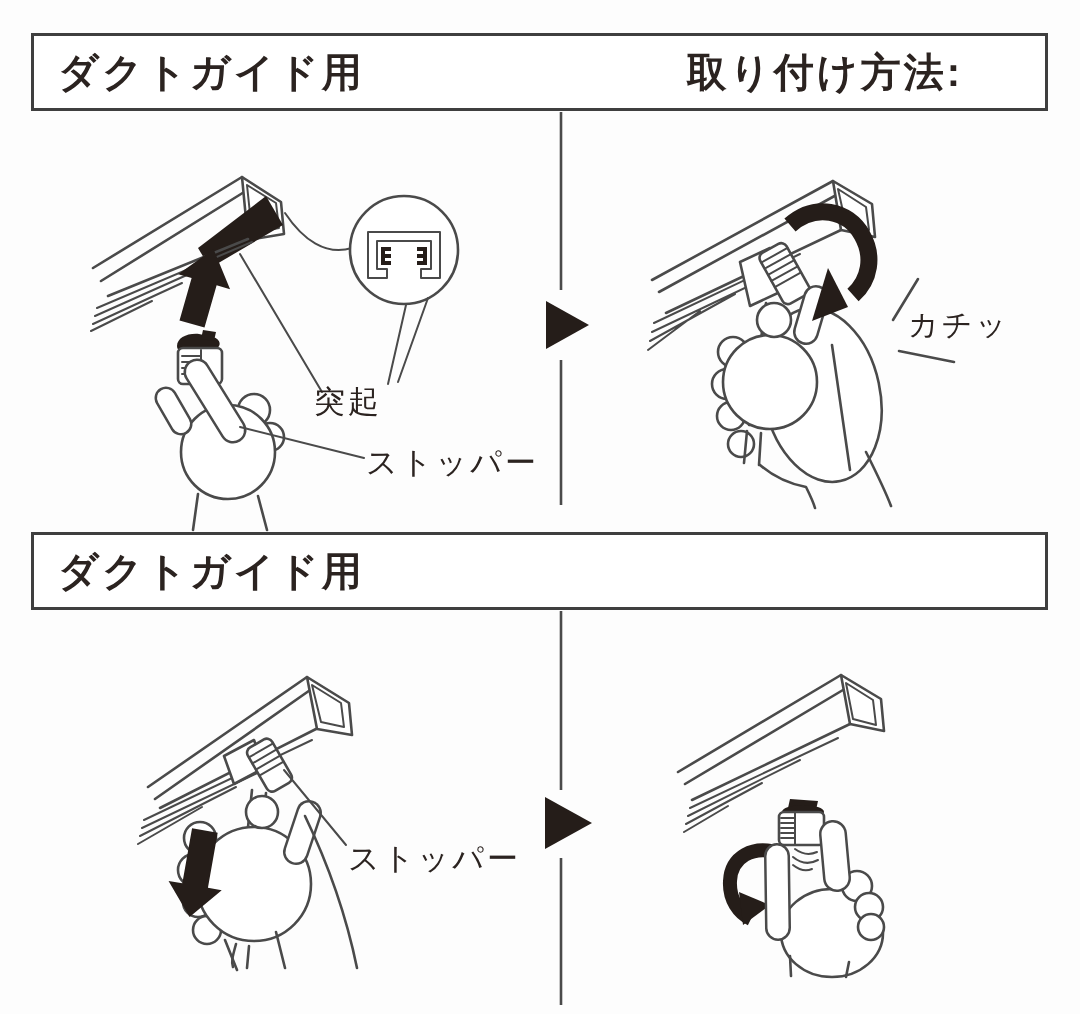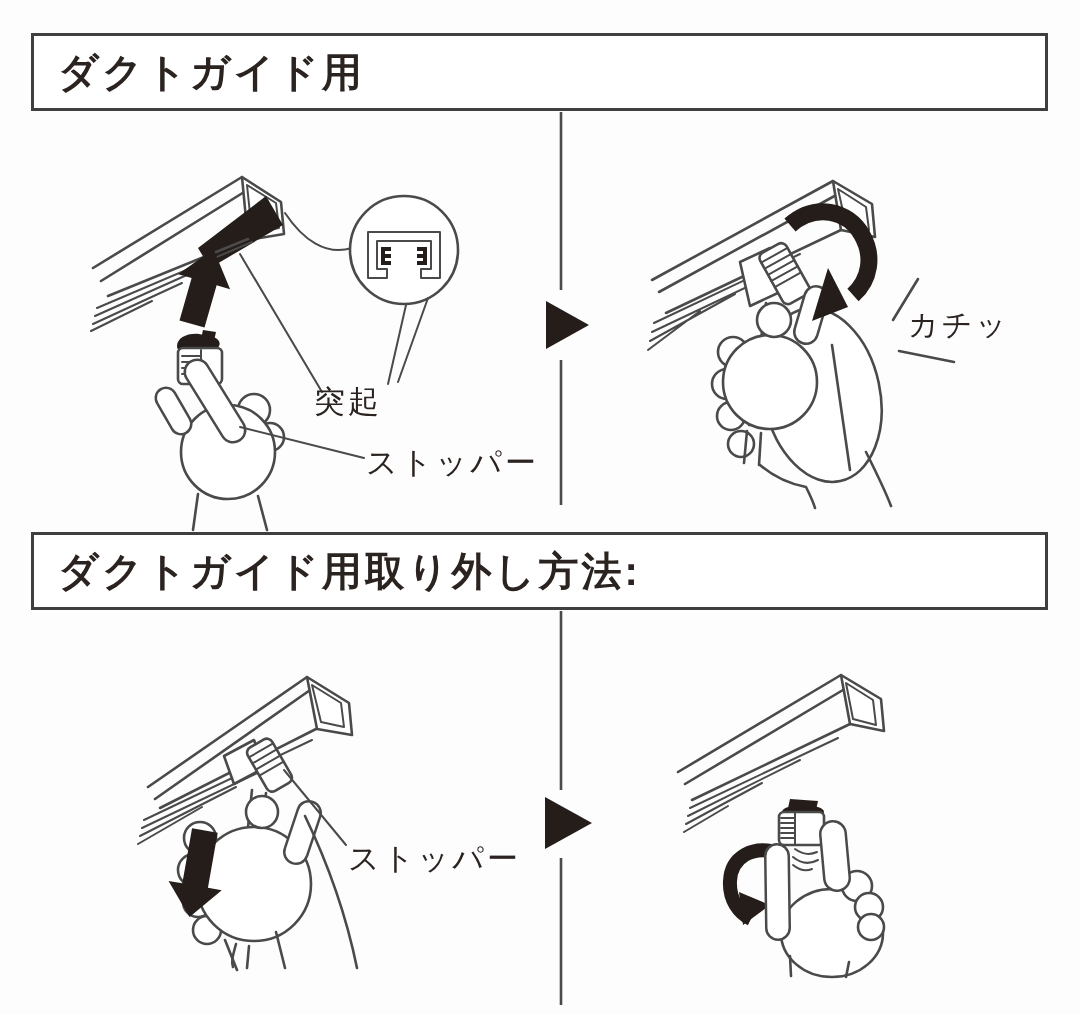--- a/index.html
+++ b/index.html
@@ -7,21 +7,21 @@
   }
   html,body{margin:0;padding:0;background:#e9e9e9;}
   .canvas{
     position:relative;width:1080px;height:1014px;margin:0 auto;
     background:var(--bg);overflow:hidden;
     font-family:"Liberation Sans","DejaVu Sans",sans-serif;
   }
   .hdr{
     position:absolute;left:31px;width:1017px;height:78px;box-sizing:border-box;
     border:3px solid var(--border);background:#fff;
-    display:flex;align-items:center;
+    display:flex;align-items:center;justify-content:space-between;
     padding:0 82px 0 24px;
     font-weight:bold;font-size:40px;color:var(--text);letter-spacing:3px;
     white-space:nowrap;
   }
   .hdr1{top:33px}
   .hdr2{top:532px}
   .art{position:absolute;left:0;width:1080px;display:block}
   .lbl{
     position:absolute;color:var(--text);font-size:31px;letter-spacing:3px;
     white-space:nowrap;line-height:1;text-align:right;
@@ -36,20 +36,21 @@
   .cap-o{fill:none;stroke:var(--line);stroke-linecap:round}
   .cap-i{fill:none;stroke:#fff;stroke-linecap:round}
 </style>
 </head>
 <body>
 
 <div class="canvas">
 
   <div class="hdr hdr1">
     <span>ダクトガイド用</span>
+    <span>取り付け方法:</span>
   </div>
 
   <svg class="art" style="top:111px;height:424px" viewBox="0 111 1080 424">
 
     <g>
       <path class="ln" style="stroke-linecap:butt" d="M561,112 L561,290"></path>
       <polygon class="ink" points="546,301 546,349 589,325"></polygon>
       <path class="ln" style="stroke-linecap:butt" d="M561,360 L561,505"></path>
     </g>
 
@@ -141,21 +142,20 @@
       </g>
     </g>
   </svg>
 
   <div class="lbl" style="left:314px;top:386px">突起</div>
   <div class="lbl" style="left:366px;top:447px">ストッパー</div>
   <div class="lbl small" style="left:908px;top:310px">カチッ</div>
 
   <div class="hdr hdr2">
     <span>ダクトガイド用</span>
-    <span>取り外し方法:</span>
   </div>
 
   <svg class="art" style="top:610px;height:400px" viewBox="0 610 1080 400">
 
     <g>
       <path class="ln" style="stroke-linecap:butt" d="M561,611 L561,790"></path>
       <polygon class="ink" points="545,797 545,849 592,823"></polygon>
       <path class="ln" style="stroke-linecap:butt" d="M561,858 L561,1005"></path>
     </g>
 

